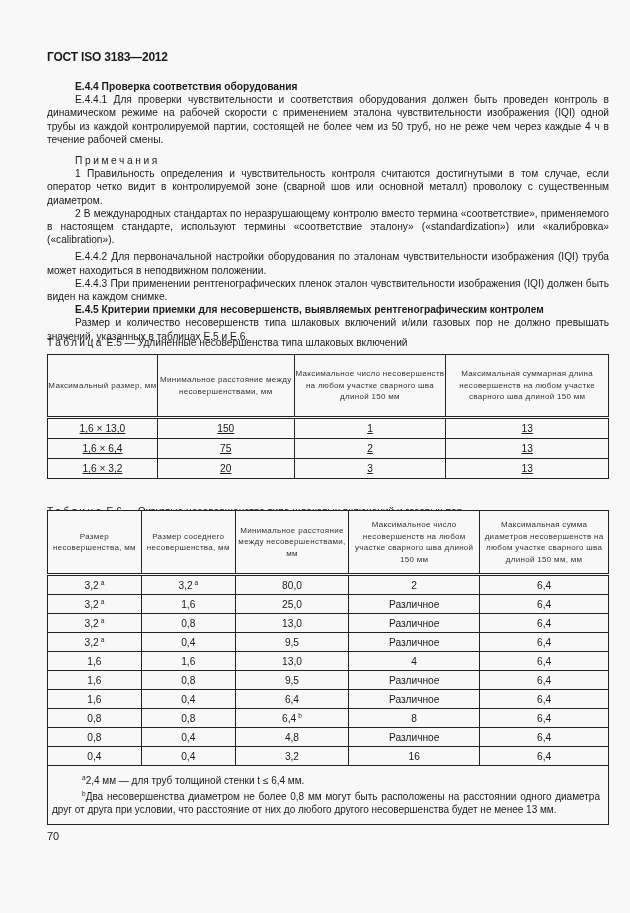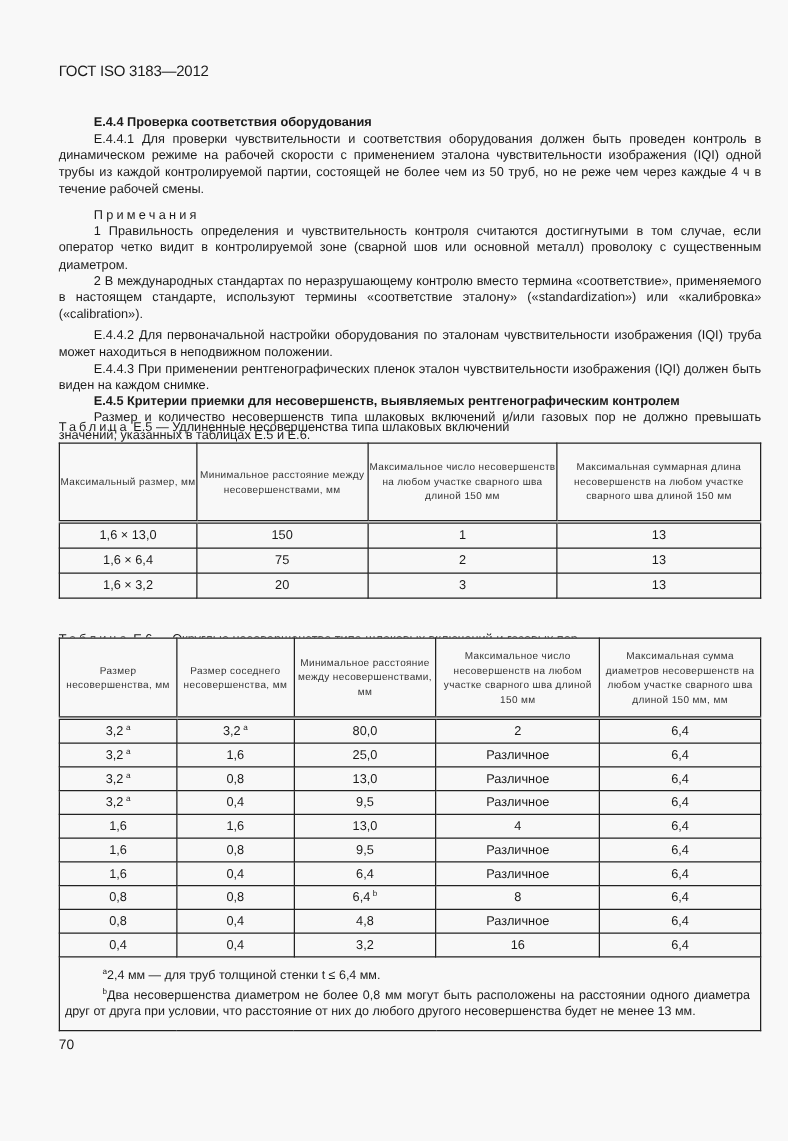--- a/index.html
+++ b/index.html
@@ -1,36 +1,36 @@
 <!DOCTYPE html>
 <html><head>
   <meta charset="utf-8">
   <style>
     html, body { margin: 0; padding: 0; }
     body {
       width: 630px; height: 913px; background: #f8f8f8;
       font-family: "Liberation Sans", sans-serif; color: #1a1a1a;
       position: relative; overflow: hidden;
     }
-    .header { position: absolute; left: 47px; top: 50px; font-weight: normal; font-size: 12px; letter-spacing: -0.2px; }
-    .body-text { position: absolute; left: 47px; top: 80px; width: 562px; font-size: 10.2px; line-height: 13.2px; margin-top: 12px; }
+    .header { position: absolute; left: 47px; top: 50px; font-weight: bold; font-size: 12px; letter-spacing: -0.2px; }
+    .body-text { position: absolute; left: 47px; top: 80px; width: 562px; font-size: 10.2px; line-height: 13.2px; }
     .p { text-align: justify; margin: 0; }
     .ind { text-indent: 28px; }
     .h { font-weight: bold; text-indent: 28px; margin: 0; }
     .notes-title { letter-spacing: 2.6px; text-indent: 28px; margin: 4px 0 0 0; }
     .gap { height: 4px; }
     .caption { position: absolute; left: 47px; font-size: 10.2px; }
     .caption .sp { letter-spacing: 2.4px; }
     table { position: absolute; border-collapse: collapse; font-size: 10.2px; background: #f8f8f8; }
     td, th { border: 1px solid #222; text-align: center; padding: 0; font-weight: normal; }
     th { font-size: 8px; line-height: 11.5px; color: #333; letter-spacing: 0.3px; }
     thead tr:last-child th { border-bottom: 3px double #222; }
     .t5 { left: 47px; top: 354px; width: 562px; }
     .t5 th { height: 61px; }
-    .t5 td { height: 19px; }
+    .t5 td { height: 19px; text-decoration: underline; }
     .t6 { left: 47px; top: 510px; width: 562px; }
     .t6 th { height: 62px; }
     .t6 td { height: 18px; }
     sup { font-size: 6.5px; vertical-align: 4px; margin-left: 2px; }
     .fn { text-align: justify; font-size: 10px; line-height: 13px; padding: 5px 8px 8px 4px; }
     .fn p { margin: 0; text-indent: 28px; }
     .pagenum { position: absolute; left: 47px; top: 830px; font-size: 11px; }
   </style>
 </head>
 <body>

